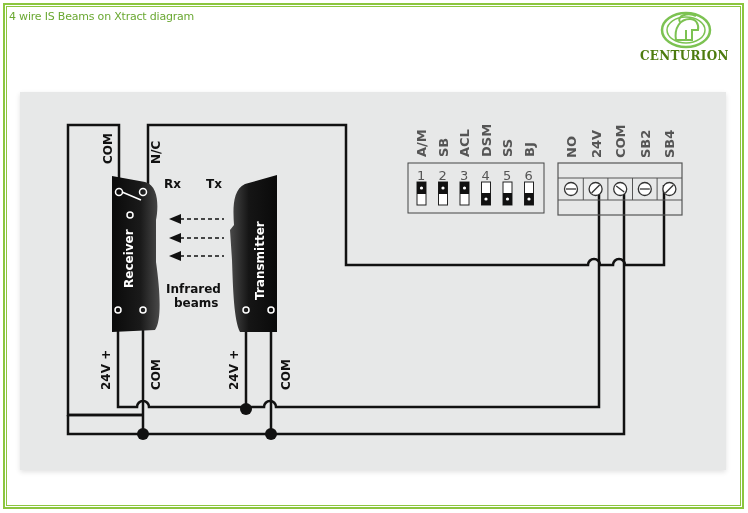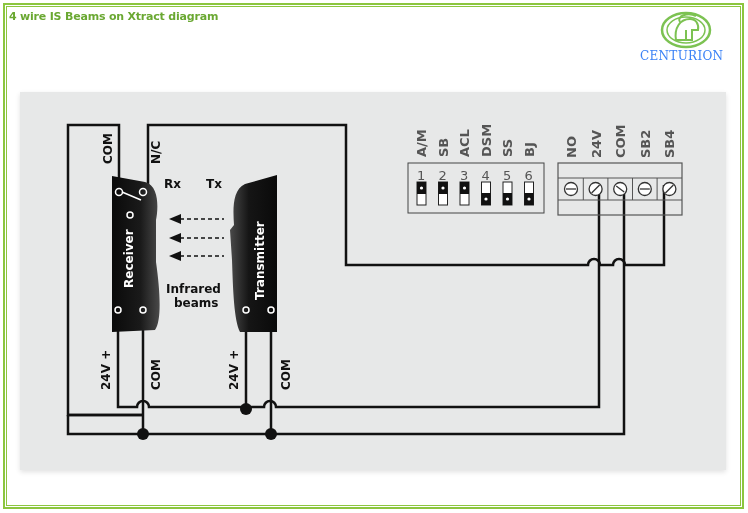--- a/index.html
+++ b/index.html
@@ -1,21 +1,21 @@
 <!DOCTYPE html>
 <html><head>
 <meta charset="utf-8">
 <style>
   html, body { margin: 0; padding: 0; }
   body { width: 748px; height: 513px; background: #ffffff; position: relative; overflow: hidden; font-family: "DejaVu Sans", sans-serif; }
   .frame-outer { position: absolute; left: 3px; top: 3px; width: 741px; height: 506px; border: 2px solid #8cc63f; box-sizing: border-box; }
   .frame-inner { position: absolute; left: 6px; top: 6px; width: 735px; height: 500px; border: 1px solid #8cc63f; box-sizing: border-box; }
-  .title { position: absolute; left: 9px; top: 10px; font-size: 11px; font-weight: bold; color: #6aa832; letter-spacing: -0.2px; }
+  .title { position: absolute; left: 9px; top: 10px; font-size: 11px; font-weight: normal; color: #6aa832; letter-spacing: -0.2px; }
   .logo { position: absolute; left: 636px; top: 10px; width: 100px; height: 56px; }
-  .logo-text { position: absolute; left: 640px; top: 49px; font-family: "DejaVu Serif", serif; font-weight: normal; font-size: 12px; color: #3b82f6; letter-spacing: 0.3px; }
+  .logo-text { position: absolute; left: 640px; top: 49px; font-family: "DejaVu Serif", serif; font-weight: bold; font-size: 12px; color: #4d7c0f; letter-spacing: 0.3px; }
   .panel { position: absolute; left: 20px; top: 92px; width: 706px; height: 378px; background: #e7e8e8; box-shadow: 0 2px 5px rgba(0,0,0,0.12); }
   svg.diagram { position: absolute; left: 0; top: 0; }
   .lbl { font-family: "DejaVu Sans", sans-serif; font-weight: bold; font-size: 12px; fill: #111; }
   .lbl-grey { font-family: "DejaVu Sans", sans-serif; font-weight: bold; font-size: 13px; fill: #555; }
   .num { font-family: "DejaVu Sans", sans-serif; font-size: 13px; fill: #555; }
   .devtext { font-family: "DejaVu Sans", sans-serif; font-weight: bold; font-size: 12px; fill: #fff; }
 </style>
 </head>
 <body>
 

